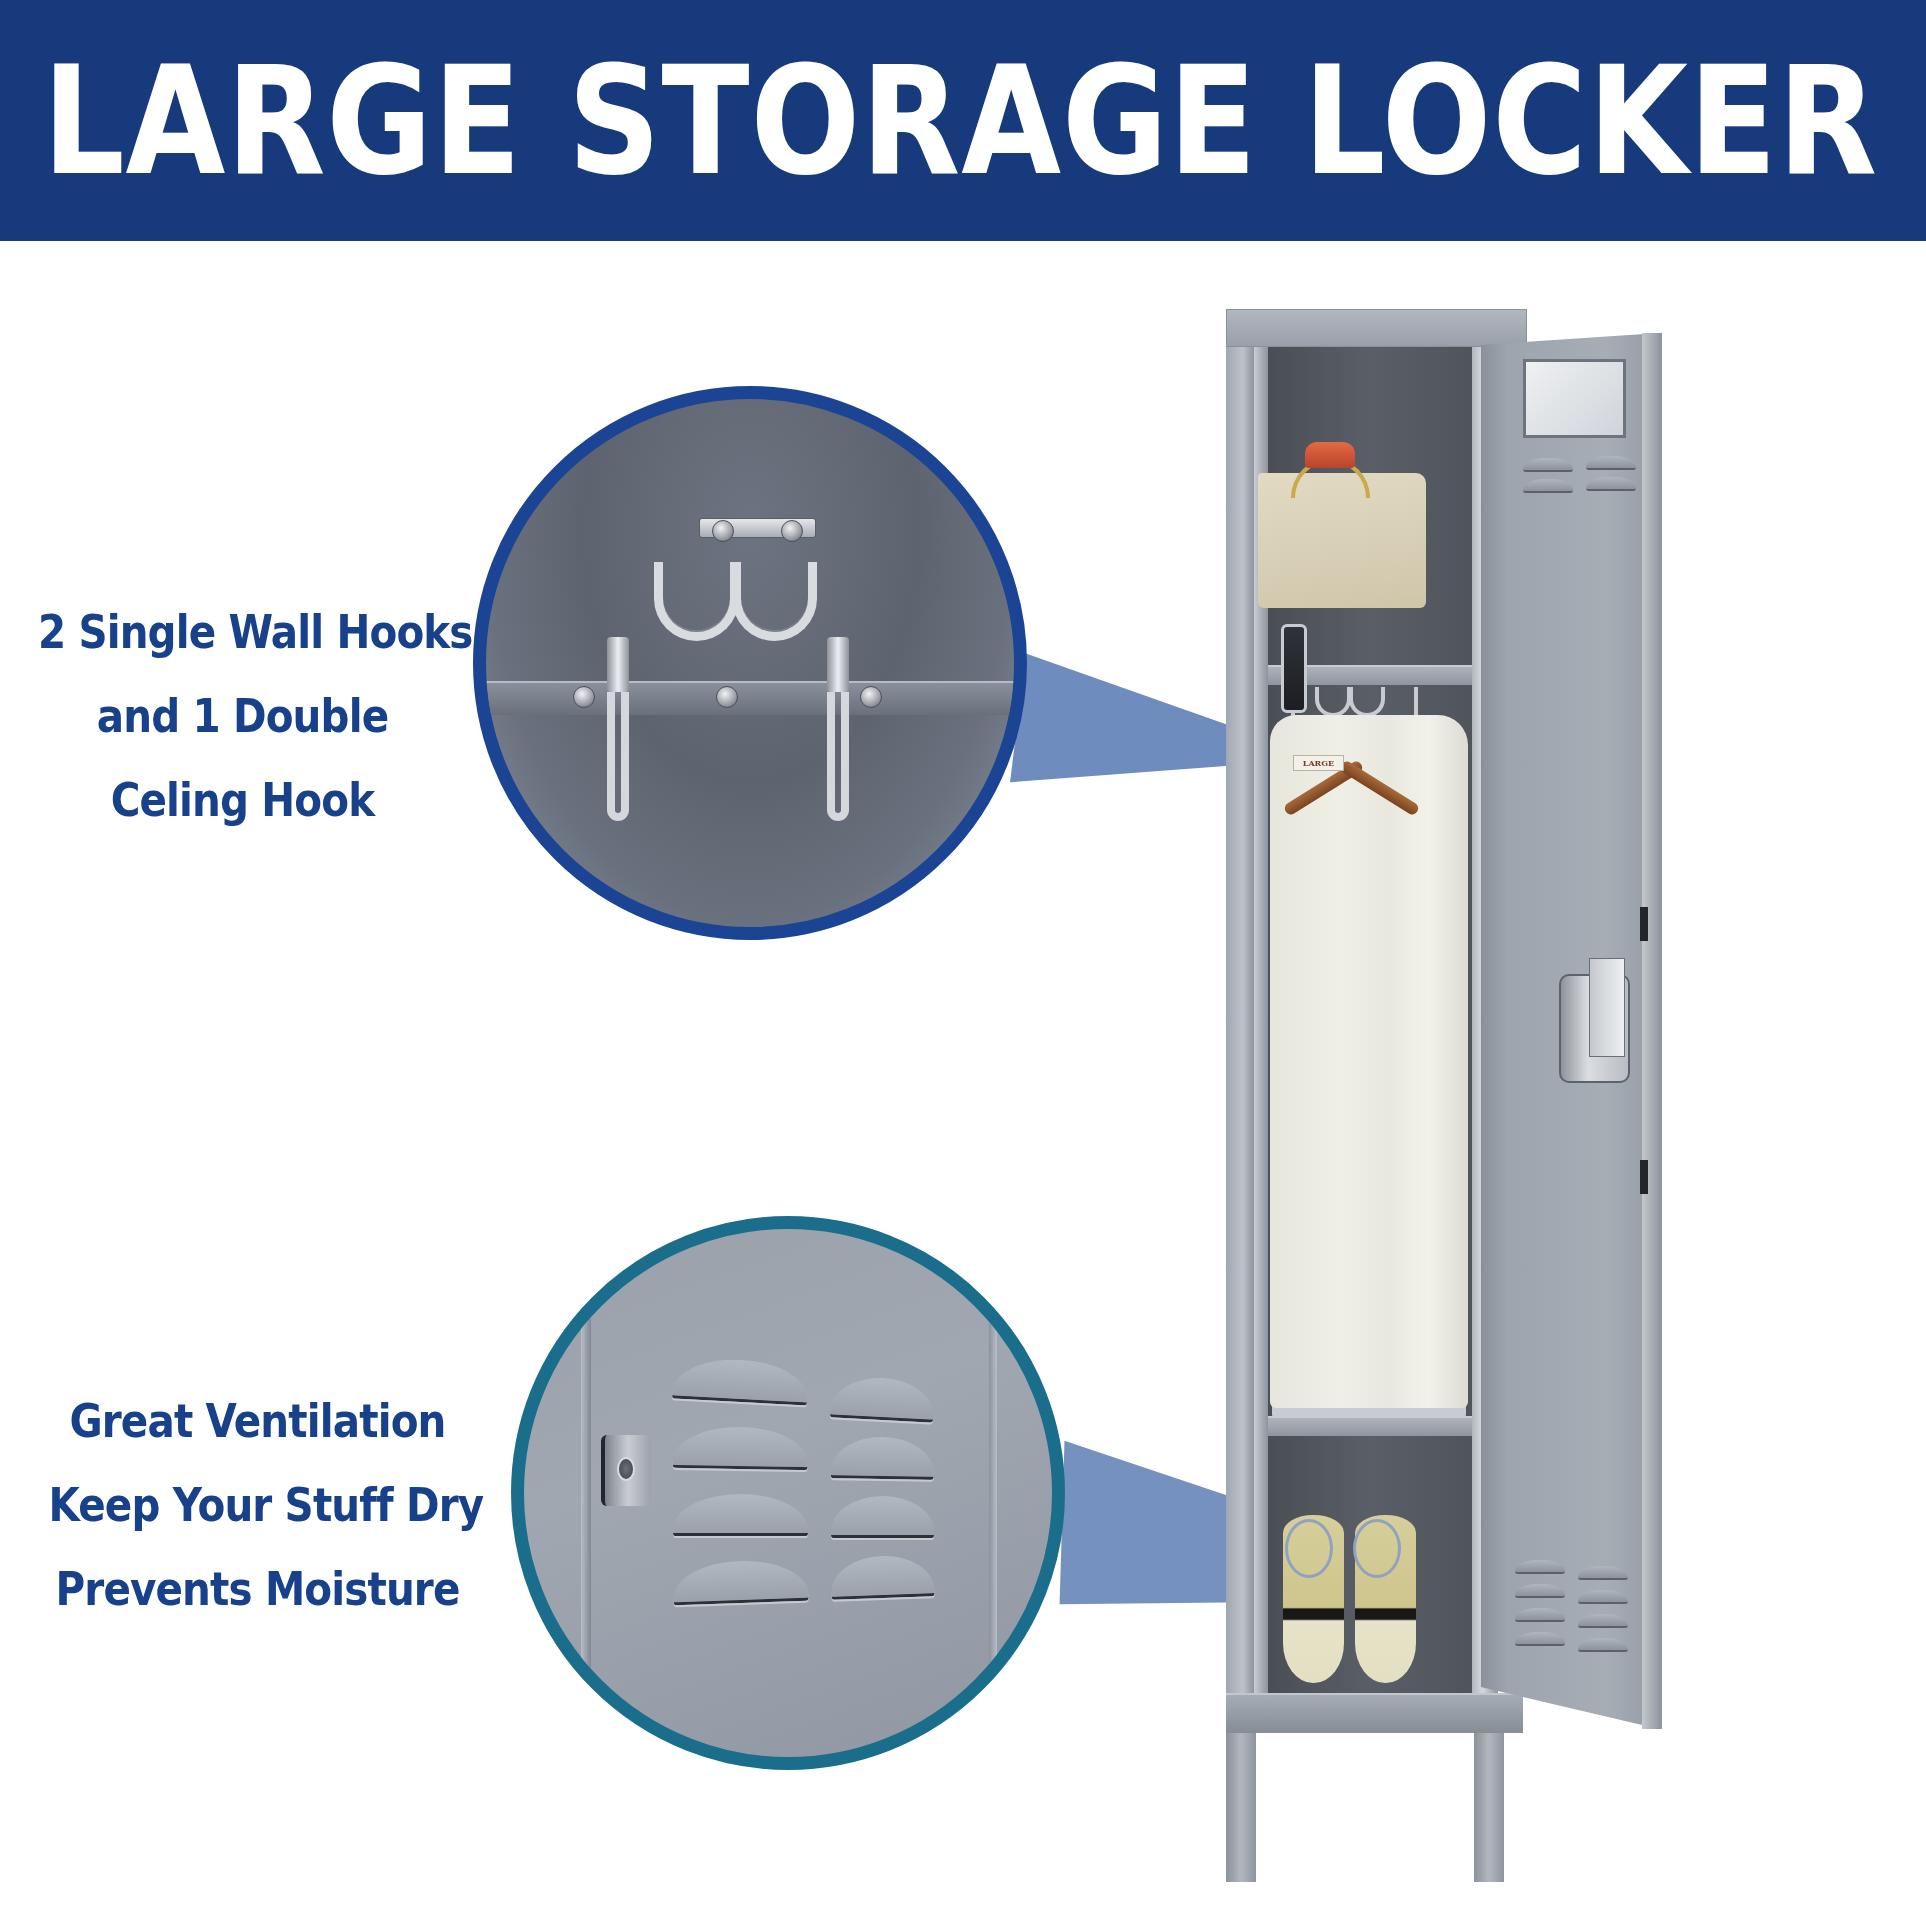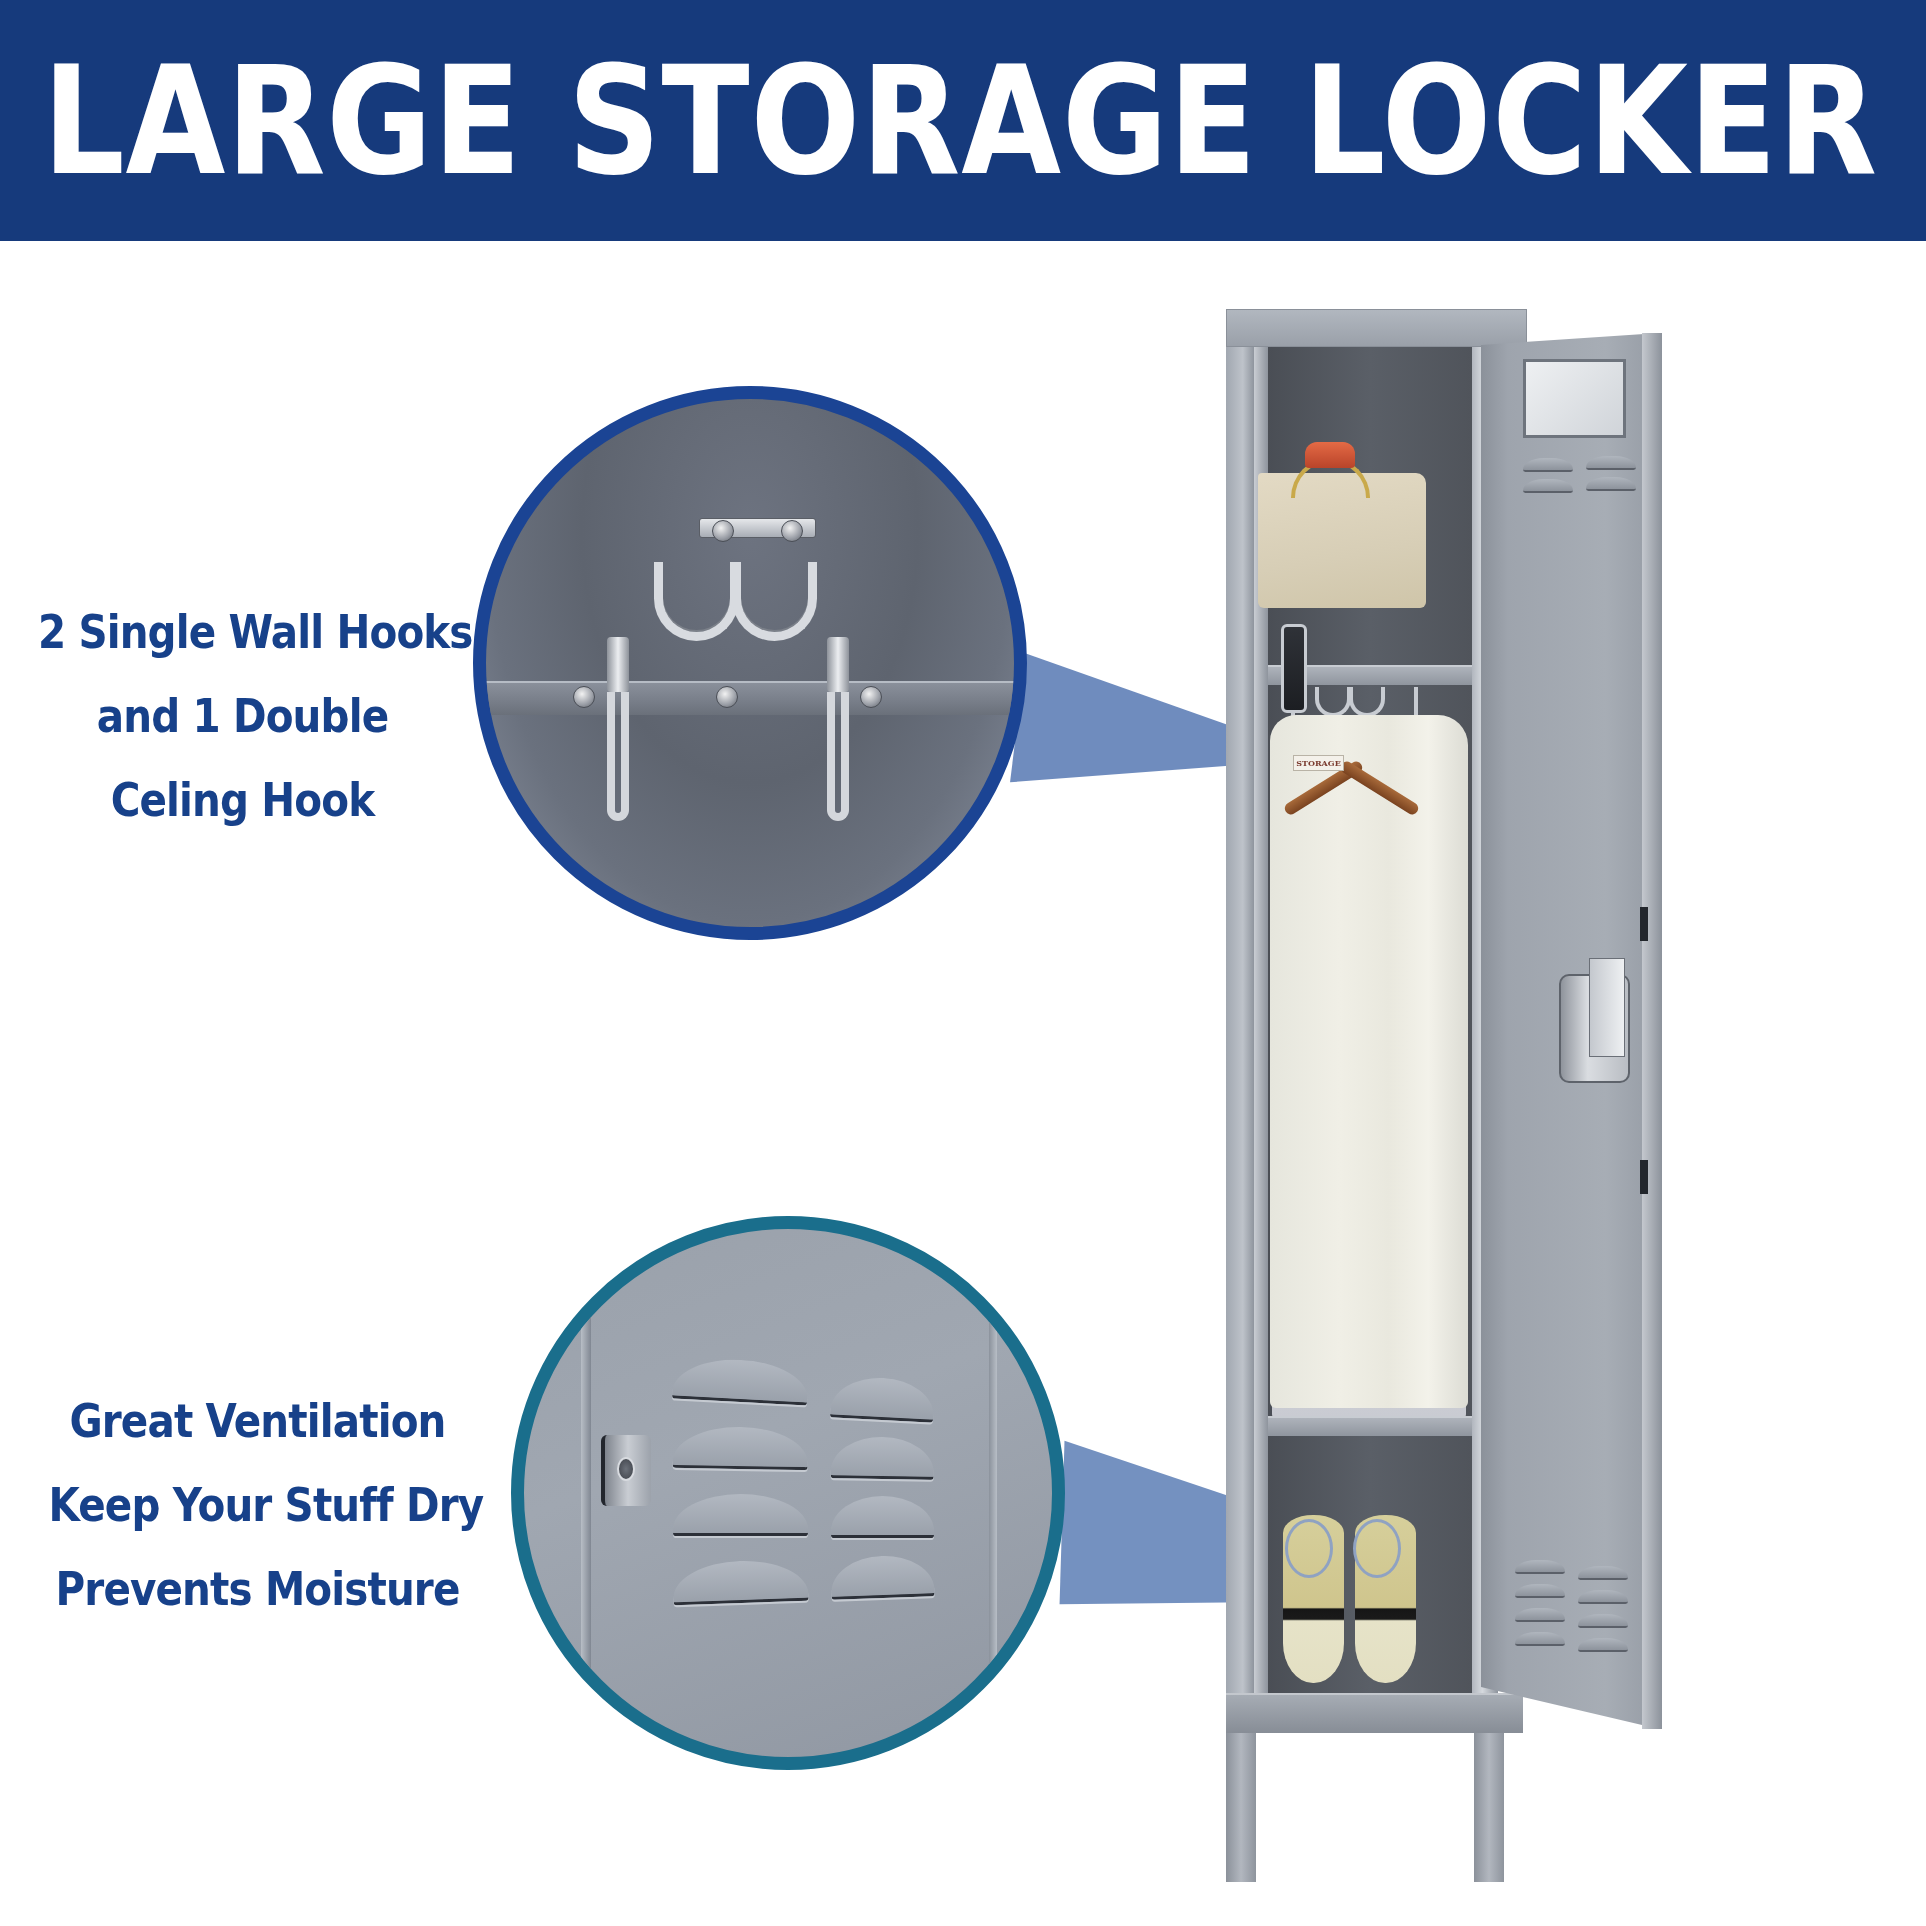--- a/index.html
+++ b/index.html
@@ -284,21 +284,21 @@
   <div class="hang-rod" style="left:188px;top:378px;height:30px;"></div>
   <div class="ceiling-hook" style="left:89px;top:378px;"></div>
   <div class="ceiling-hook" style="left:123px;top:378px;"></div>
   <div class="hang-rod" style="left:113px;top:406px;height:55px;"></div>
   <div class="hang-rod" style="left:139px;top:406px;height:55px;"></div>
   <div class="keychain"></div>
   <div class="shirt-under"></div>
   <div class="clothes"></div>
   <div class="hanger" style="left:53px;top:473px;width:89px;transform:rotate(-32deg);"></div>
   <div class="hanger" style="left:109px;top:473px;width:89px;transform:rotate(32deg);"></div>
-  <div class="label-tag">STORAGE</div>
+  <div class="label-tag">LARGE</div>
   <div class="shelf" style="top:1107px;"></div>
 
   <div class="shoe" style="left:57px;top:1206px;"></div>
   <div class="shoe" style="left:129px;top:1206px;"></div>
   <div class="shoe-strap" style="left:59px;top:1210px;"></div>
   <div class="shoe-strap" style="left:127px;top:1210px;"></div>
 
   <div class="frame-r"></div>
   <div class="bottom-rail"></div>
   <div class="leg" style="left:0;"></div>

